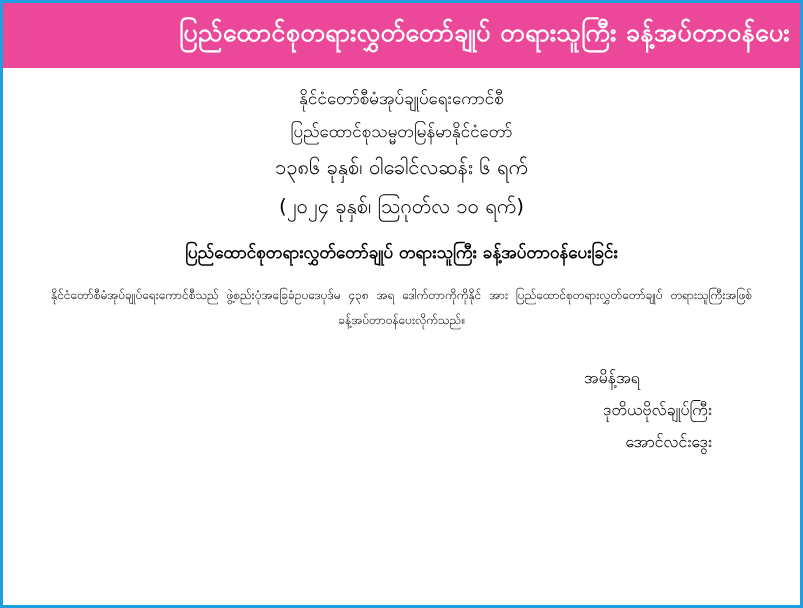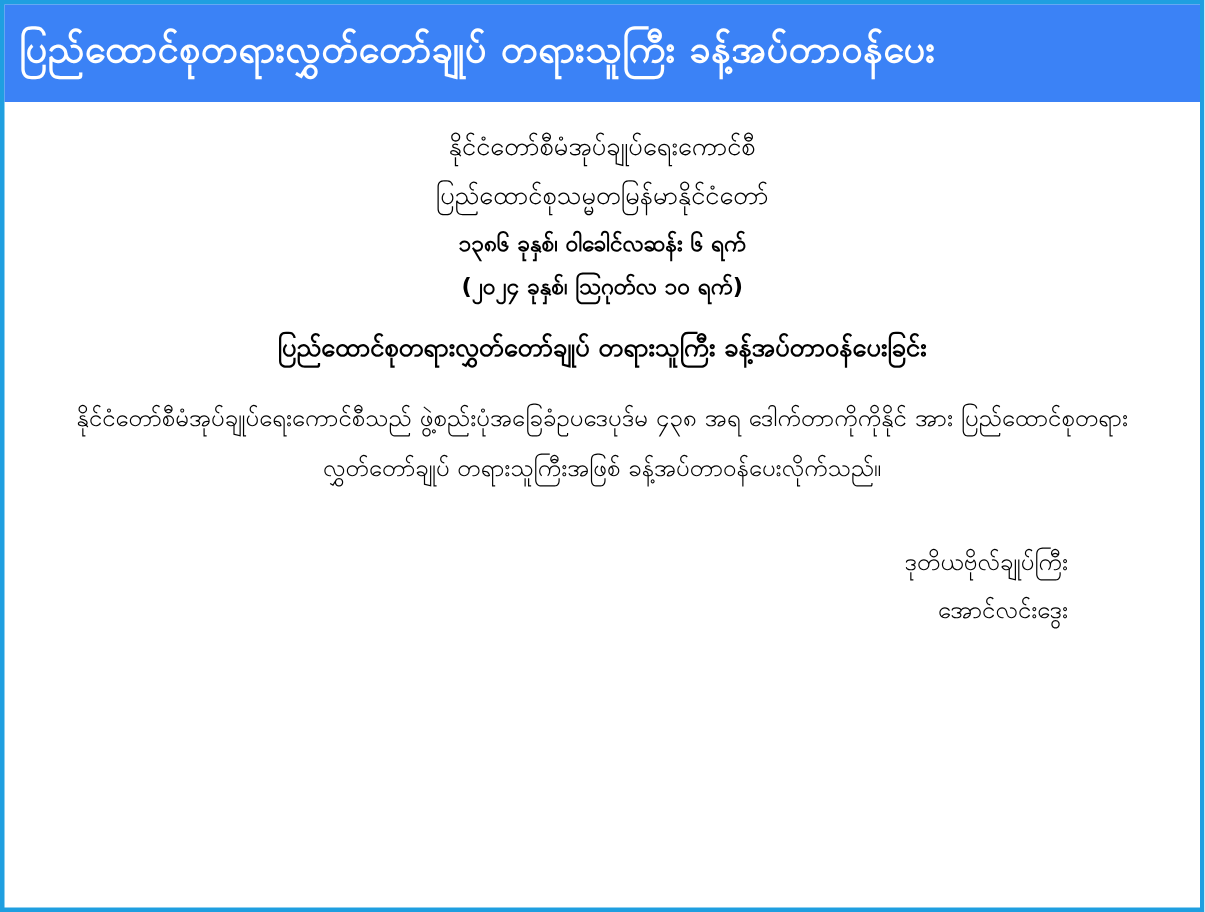--- a/index.html
+++ b/index.html
@@ -16,53 +16,52 @@
   }
   .page {
     position: relative;
     width: 803px;
     height: 608px;
     box-sizing: border-box;
     border: 3px solid #1f9fe0;
     background: #ffffff;
   }
   .header-band {
-    background: #3b82f6;
+    background: #ec4899;
     color: #ffffff;
-    text-align: left;
+    text-align: right;
     padding: 14px 10px 18px 10px;
     font-size: 25px;
     font-weight: bold;
     letter-spacing: 0.5px;
     line-height: 1.3;
   }
   .body-area {
     padding: 14px 44px 10px 44px;
   }
   .centered {
     text-align: center;
     font-size: 17px;
     line-height: 1.95;
     color: #000;
   }
   .centered .line {
     display: block;
   }
   .line-sub {
-    font-size: 15px;
-    font-weight: bold;
+    font-size: 20px;
   }
   .heading-line {
     font-size: 17px;
     margin-top: 10px;
     font-weight: bold;
   }
   .paragraph {
     margin-top: 14px;
-    font-size: 16px;
+    font-size: 12px;
     line-height: 2.05;
     text-align: justify;
     text-justify: inter-word;
     text-align-last: center;
     padding: 0 4px;
   }
   .signature-block {
     margin-top: 30px;
     text-align: right;
     font-size: 16px;
@@ -91,18 +90,19 @@
       <span class="line">နိုင်ငံတော်စီမံအုပ်ချုပ်ရေးကောင်စီ</span>
       <span class="line">ပြည်ထောင်စုသမ္မတမြန်မာနိုင်ငံတော်</span>
       <span class="line line-sub">၁၃၈၆ ခုနှစ်၊ ဝါခေါင်လဆန်း ၆ ရက်</span>
       <span class="line line-sub">(၂၀၂၄ ခုနှစ်၊ သြဂုတ်လ ၁၀ ရက်)</span>
       <span class="line heading-line">ပြည်ထောင်စုတရားလွှတ်တော်ချုပ် တရားသူကြီး ခန့်အပ်တာဝန်ပေးခြင်း</span>
     </div>
 
     <div class="paragraph">နိုင်ငံတော်စီမံအုပ်ချုပ်ရေးကောင်စီသည် ဖွဲ့စည်းပုံအခြေခံဥပဒေပုဒ်မ ၄၃၈ အရ ဒေါက်တာကိုကိုနိုင် အား ပြည်ထောင်စုတရားလွှတ်တော်ချုပ် တရားသူကြီးအဖြစ် ခန့်အပ်တာဝန်ပေးလိုက်သည်။</div>
 
     <div class="signature-block">
+      <span class="sig-line sig-order">အမိန့်အရ</span>
       <span class="sig-line">ဒုတိယဗိုလ်ချုပ်ကြီး</span>
       <span class="sig-line">အောင်လင်းဒွေး</span>
     </div>
 
   </div>
 </div>
 
 </body></html>

